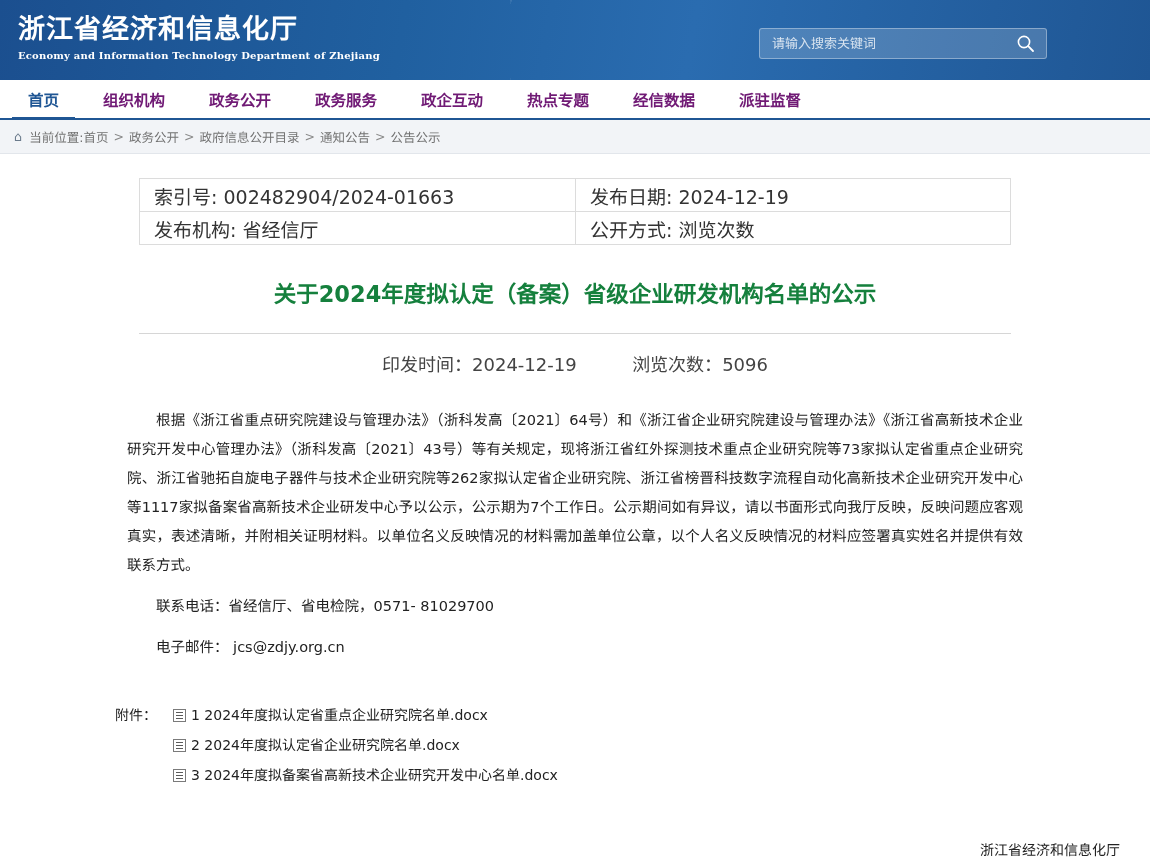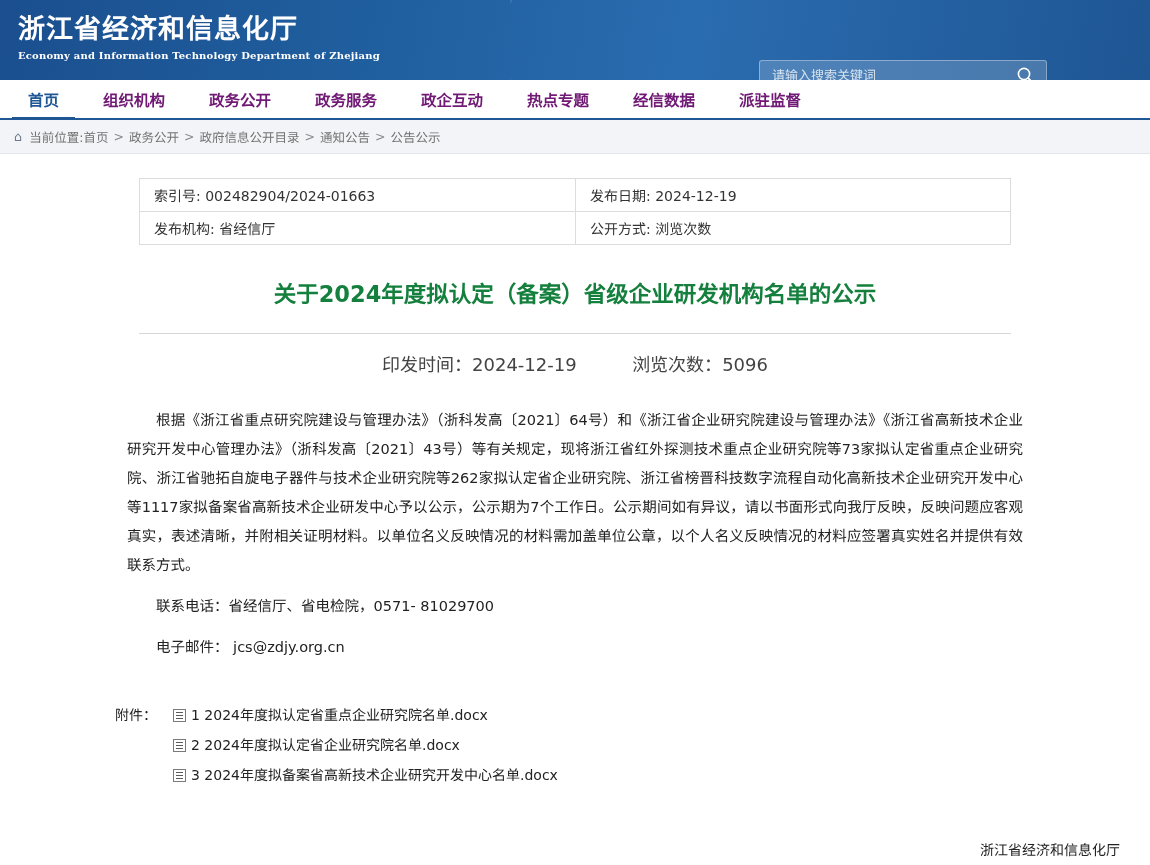--- a/index.html
+++ b/index.html
@@ -51,21 +51,20 @@
     font-family: "DejaVu Serif", serif;
   }
   .search-box {
     position: absolute;
     right: 103px; top: 28px;
     width: 288px; height: 31px;
     background: rgba(255,255,255,0.18);
     border: 1px solid rgba(255,255,255,0.35);
     border-radius: 3px;
     z-index: 3;
-    margin-top: 32px;
   }
   .search-input {
     position: absolute;
     left: 0; top: 0;
     width: 246px; height: 29px;
     background: transparent;
     border: none; outline: none;
     color: #ffffff;
     font-size: 13px;
     padding: 0 12px;
@@ -133,21 +132,21 @@
   .meta-table {
     width: 872px;
     margin: 0 auto;
     border-collapse: collapse;
     table-layout: fixed;
   }
   .meta-table td {
     border: 1px solid #dcdcdc;
     height: 33px;
     padding: 0 14px;
-    font-size: 14px;
+    font-size: 19px;
     color: #333;
     font-family: "DejaVu Sans", "Liberation Sans", sans-serif;
   }
   .meta-table td.left { width: 436px; }
 
   .doc-title {
     width: 900px;
     margin: 32px auto 0;
     text-align: center;
     font-size: 22.5px;

